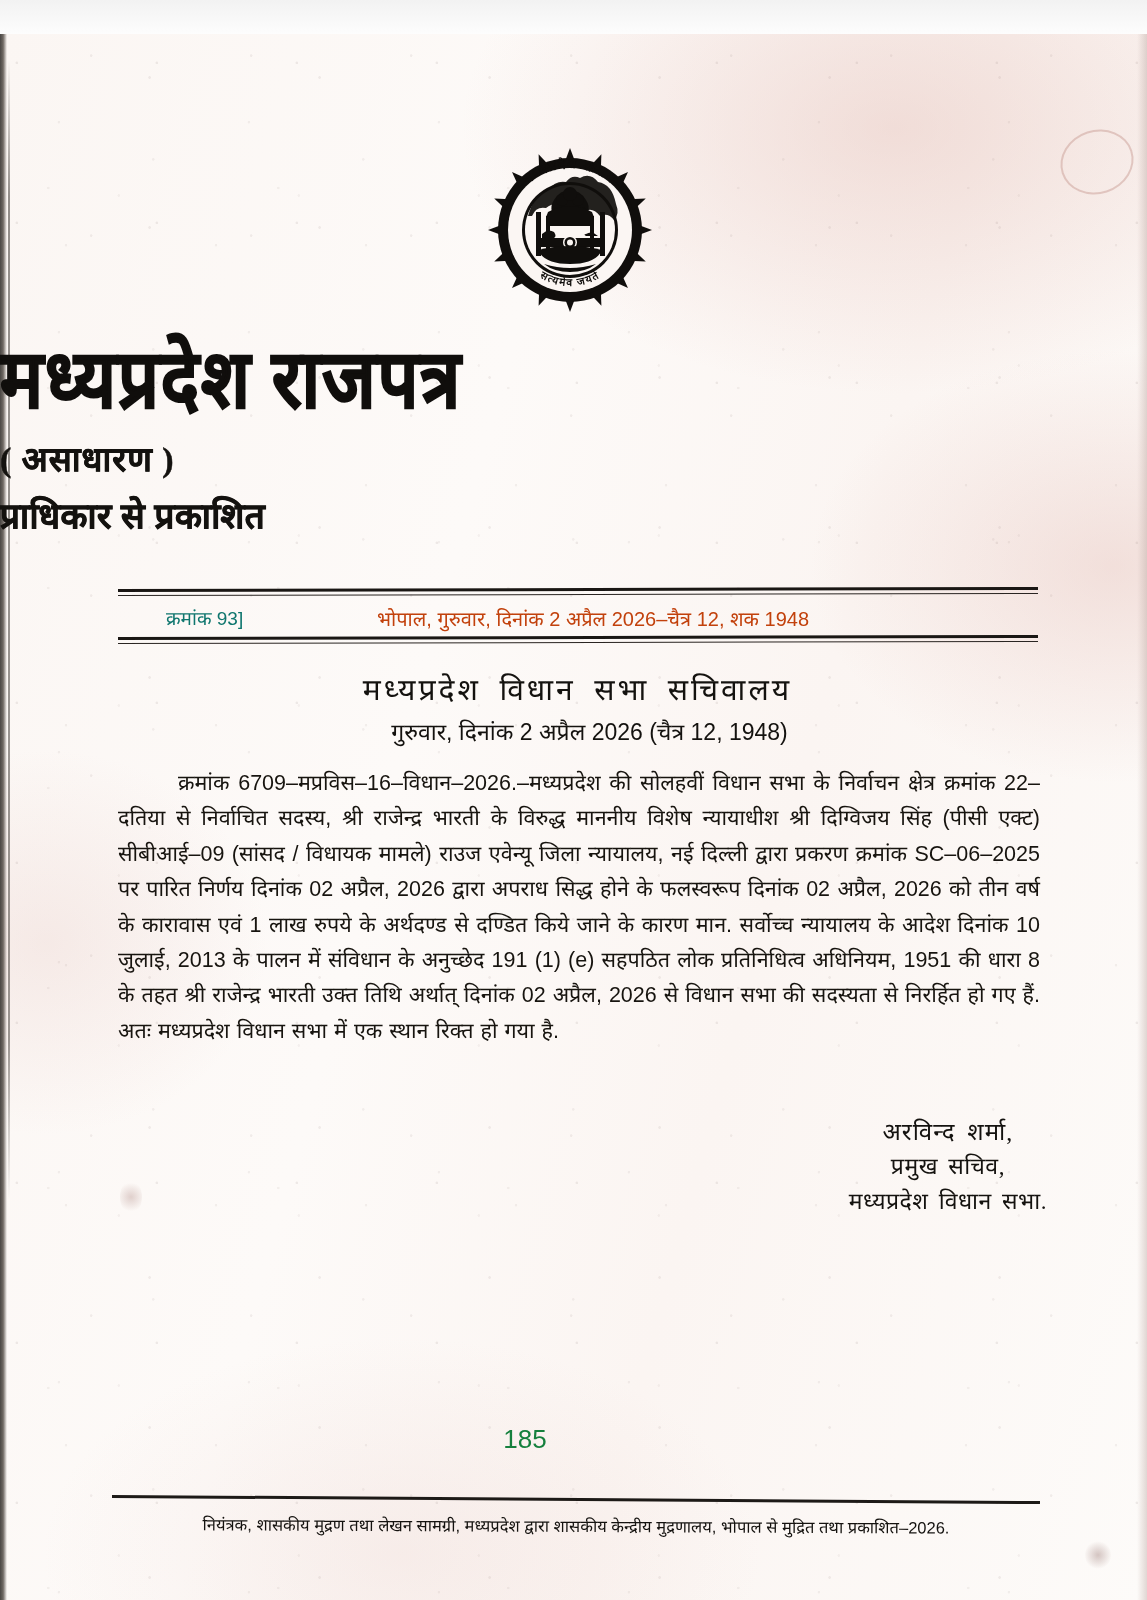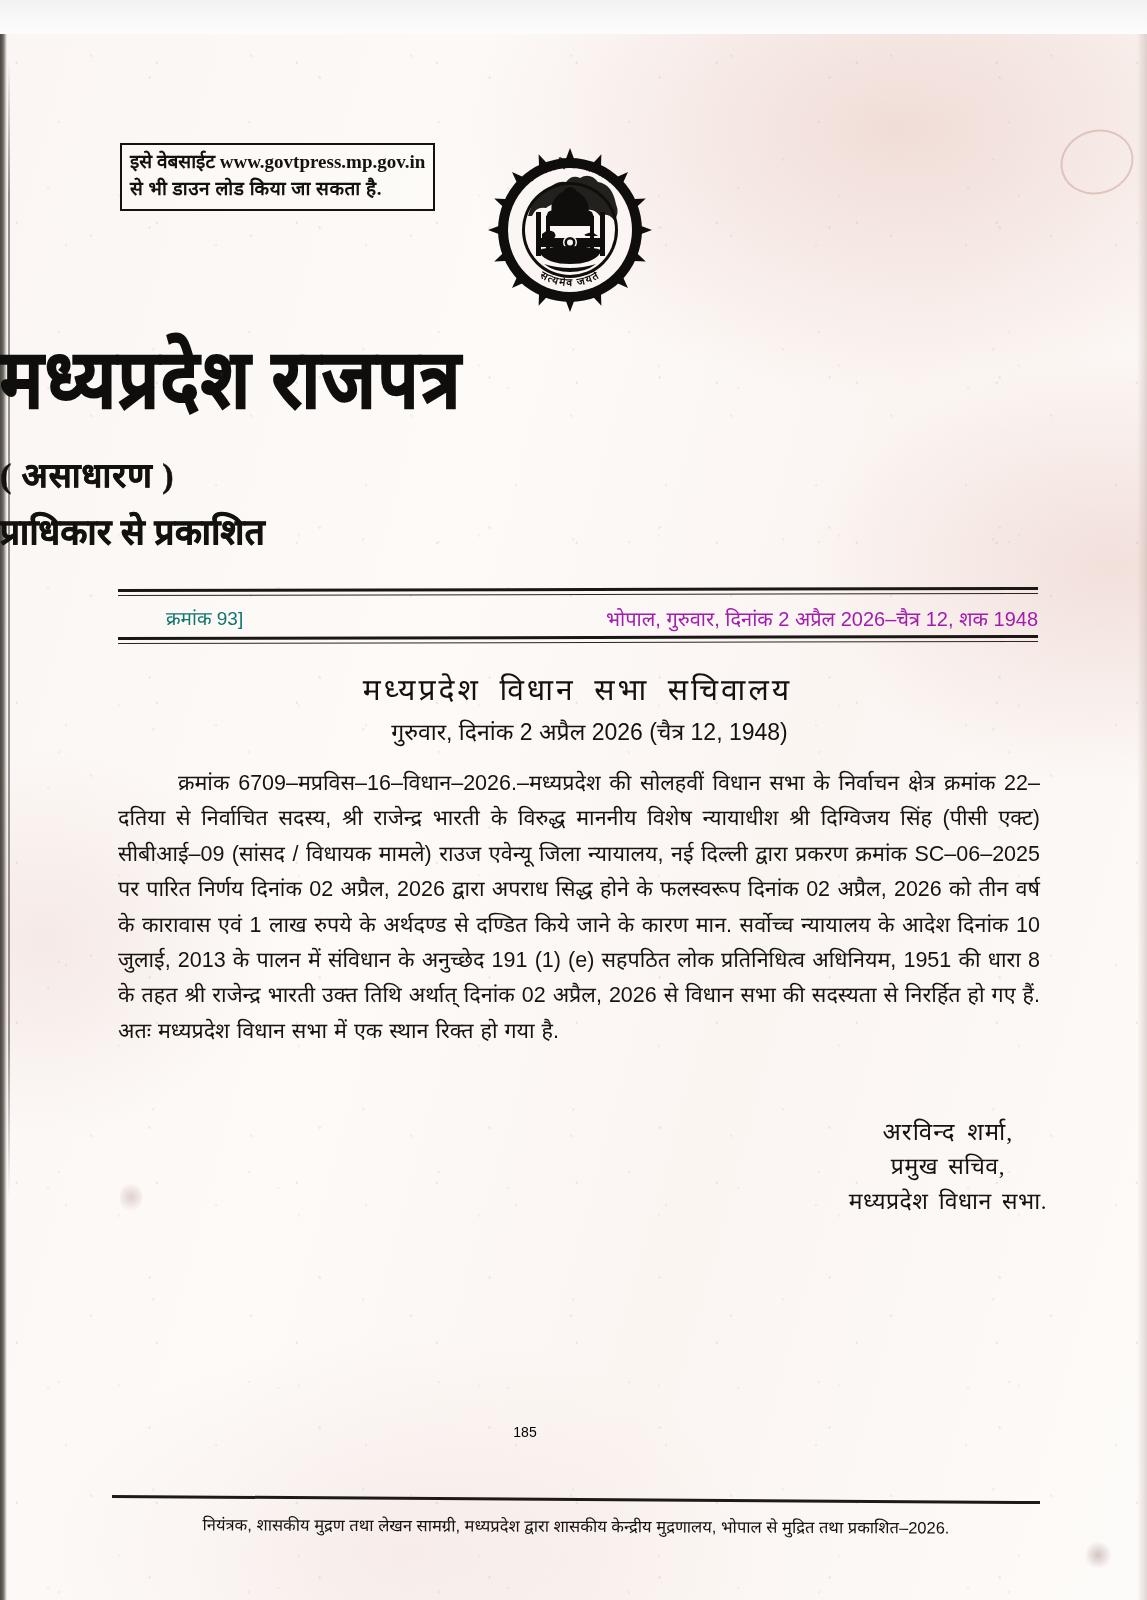--- a/index.html
+++ b/index.html
@@ -140,21 +140,21 @@
     line-height: 1.02;
     color: #100e0c;
     -webkit-text-stroke: 1.6px #100e0c;
     transform: scaleY(1.12);
     transform-origin: center top;
   }
   .gazette-sub {
     font-family: "Liberation Serif", serif;
     font-size: 34px;
     font-weight: 700;
-    margin-top: 38px;
+    margin-top: 22px;
     letter-spacing: 1px;
     color: #14120f;
     -webkit-text-stroke: .5px #14120f;
   }
   .gazette-auth {
     font-family: "Liberation Serif", serif;
     font-size: 35px;
     font-weight: 700;
     margin-top: 10px;
     letter-spacing: .5px;
@@ -203,24 +203,24 @@
     font-size: 19px;
     color: #0f766e;
     white-space: nowrap;
     margin-left: 48px;
   }
   .issue-place {
     position: absolute;
     left: 0;
     right: 0;
     top: 3px;
-    text-align: right;
+    text-align: center;
     font-family: "Liberation Sans", sans-serif;
     font-size: 20px;
-    color: #a21caf;
+    color: #c2410c;
     white-space: nowrap;
     padding-left: 30px;
   }
 
   
   .dept-head {
     position: absolute;
     left: 4px;
     top: 668px;
     width: 1147px;
@@ -287,22 +287,22 @@
   }
 
   
   .page-no {
     position: absolute;
     left: 0;
     top: 1424px;
     width: 1050px;
     text-align: center;
     font-family: "Liberation Sans", sans-serif;
-    font-size: 14px;
-    color: #000000;
+    font-size: 26px;
+    color: #15803d;
   }
 
   
   .footer-rule {
     position: absolute;
     left: 112px;
     top: 1498px;
     width: 928px;
     height: 2.6px;
     background: #1d1a17;
@@ -358,24 +358,20 @@
   <div class="bind-edge"></div>
   <div class="bind-edge-2"></div>
   <div class="right-edge"></div>
 
   <div class="smudge smudge-a"></div>
   <div class="smudge smudge-b"></div>
   <div class="smudge smudge-c"></div>
 
   <div class="content">
 
-    <div class="website-box">
-      <div class="website-line l1">इसे वेबसाईट www.govtpress.mp.gov.in</div>
-      <div class="website-line l2">से भी डाउन लोड किया जा सकता है.</div>
-    </div>
 
     <div class="emblem-wrap">
       <svg width="180" height="175" viewBox="0 0 180 175" aria-hidden="true">
         <defs>
           <path id="arcTop" d="M 28,92 A 62,62 0 0 1 152,92"></path>
           <path id="arcBot" d="M 34,92 A 56,56 0 0 0 146,92"></path>
         </defs>
 
         <g fill="#100e0c">
           <circle cx="90" cy="92" r="72"></circle>

